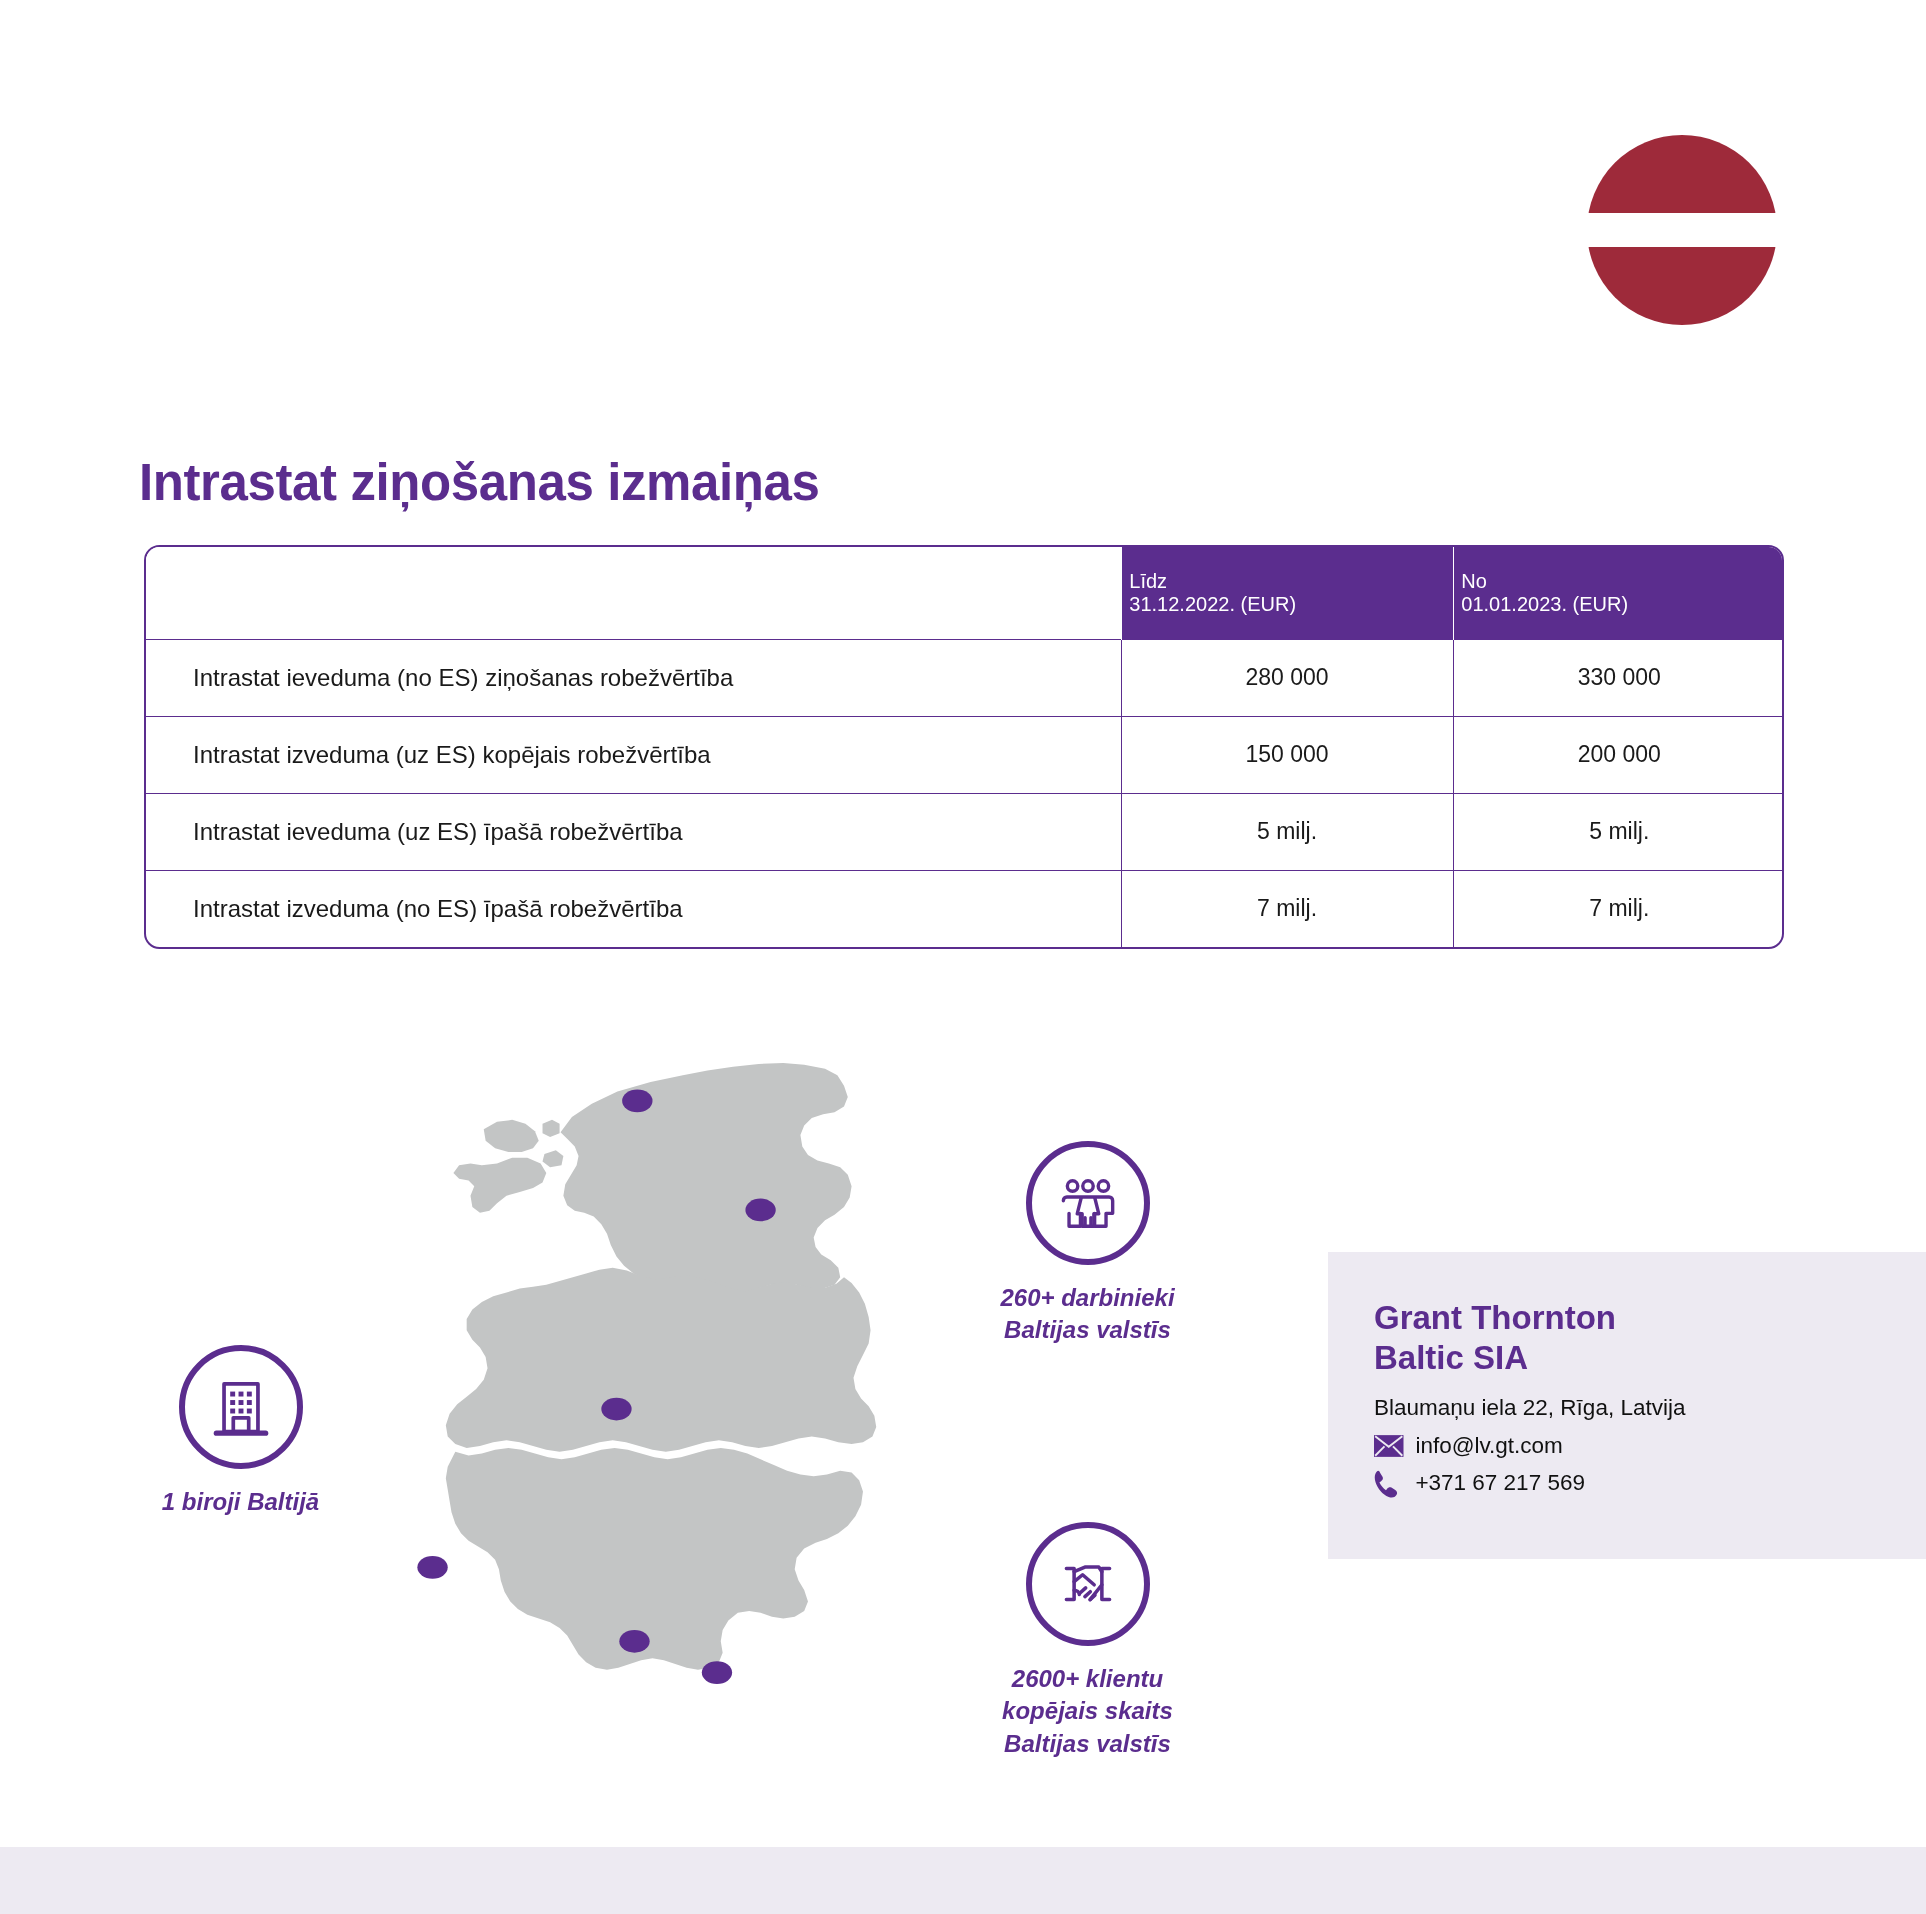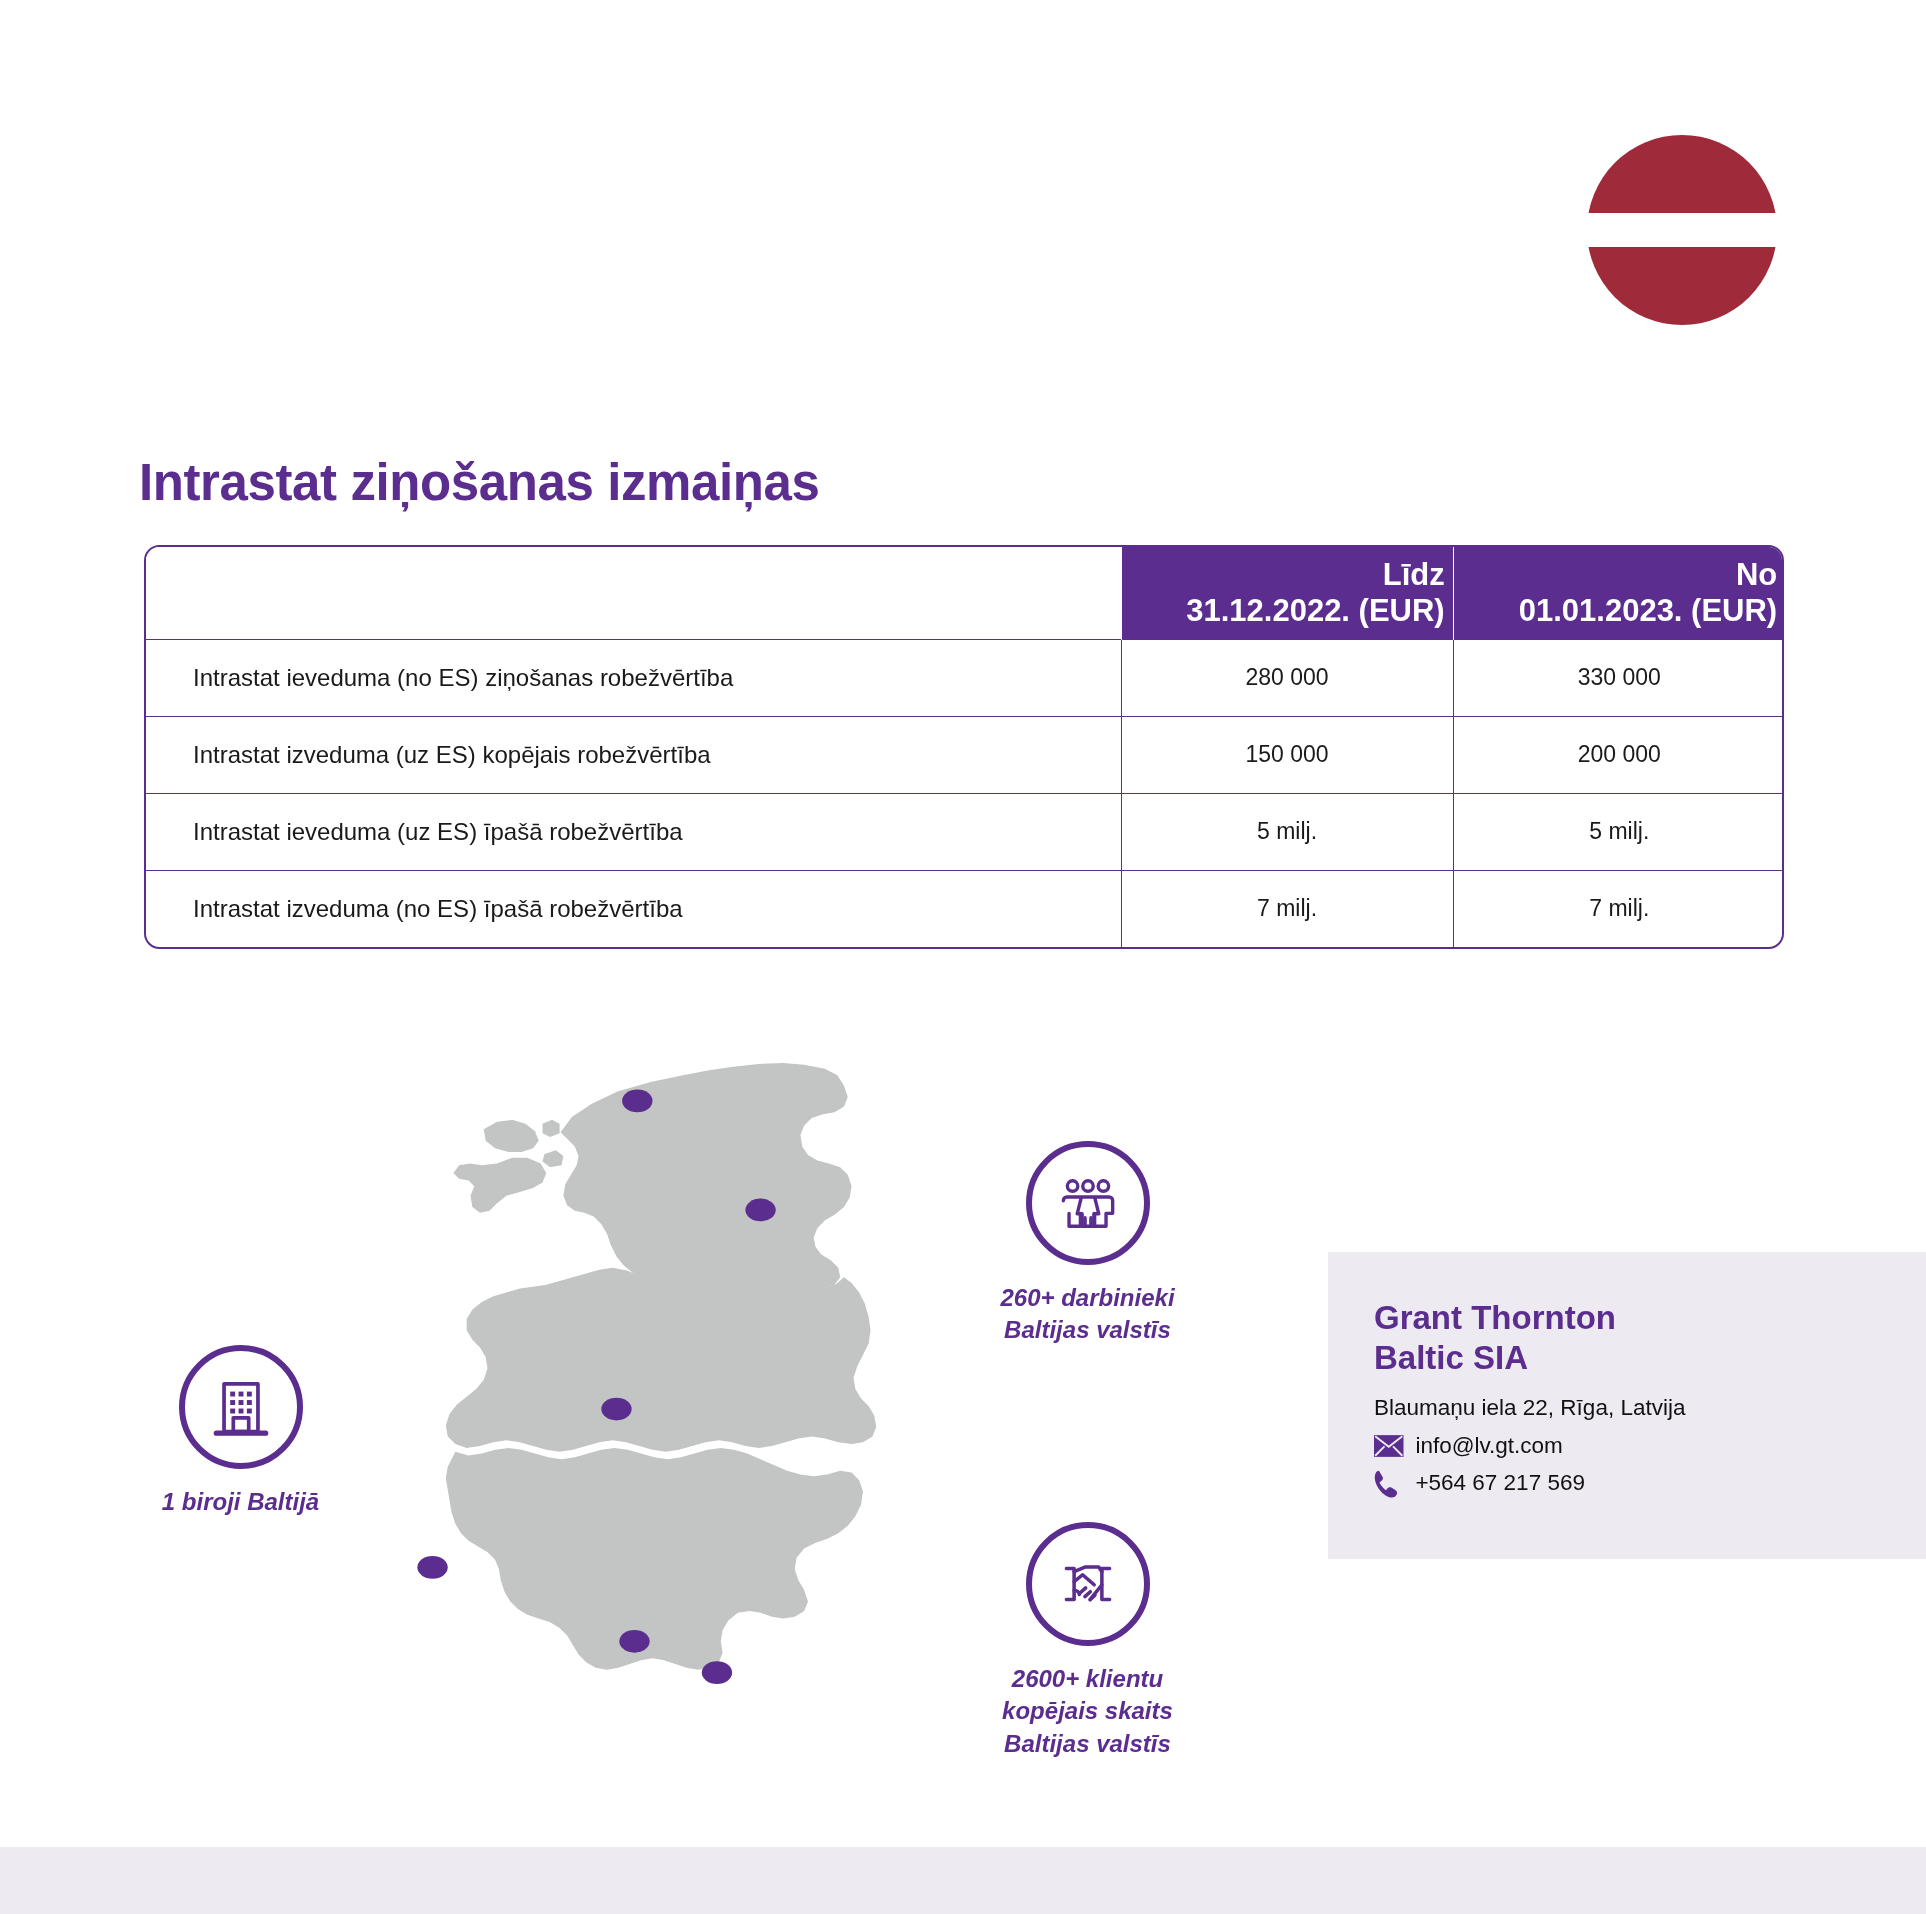--- a/index.html
+++ b/index.html
@@ -75,24 +75,24 @@
     height: 100%;
     border-collapse: collapse;
     table-layout: fixed;
   }
   #threshold-table col.c-label { width: 975px; }
   #threshold-table col.c-val   { width: 332px;  }
 
   #threshold-table thead th {
     background: #5B2D8E;
     color: #ffffff;
-    font-size: 31px;
-    font-weight: bold;
+    font-size: 20px;
+    font-weight: normal;
     line-height: 1.15;
-    text-align: right;
+    text-align: left;
     vertical-align: middle;
     height: 92px;
     padding: 0 7.8px;
   }
   #threshold-table thead th.head-blank {
     background: #ffffff;
     border: none;
   }
   #threshold-table thead th.head-col {
     border-left: 1.6px solid #ffffff;
@@ -385,20 +385,20 @@
 
     <div class="contact-line">
       <span class="ic">
         <svg width="24" height="29.5" viewBox="0 0 62 76">
           <path d="M8 6 C2 12 0 22 4 34 C9 50 22 66 38 72 C48 76 56 72 59 65
                    C61 60 58 56 53 53 L45 48 C41 46 37 47 34 51 L31 55
                    C24 50 18 43 14 35 L19 31 C23 28 24 24 22 20 L16 10
                    C14 5 11 3 8 6 Z" fill="#5B2D8E"></path>
         </svg>
       </span>
-      <span class="txt">+564 67 217 569</span>
+      <span class="txt">+371 67 217 569</span>
     </div>
   </div>
 
   <div id="footer-strip"></div>
 
 </div>
 
 
 </body></html>

